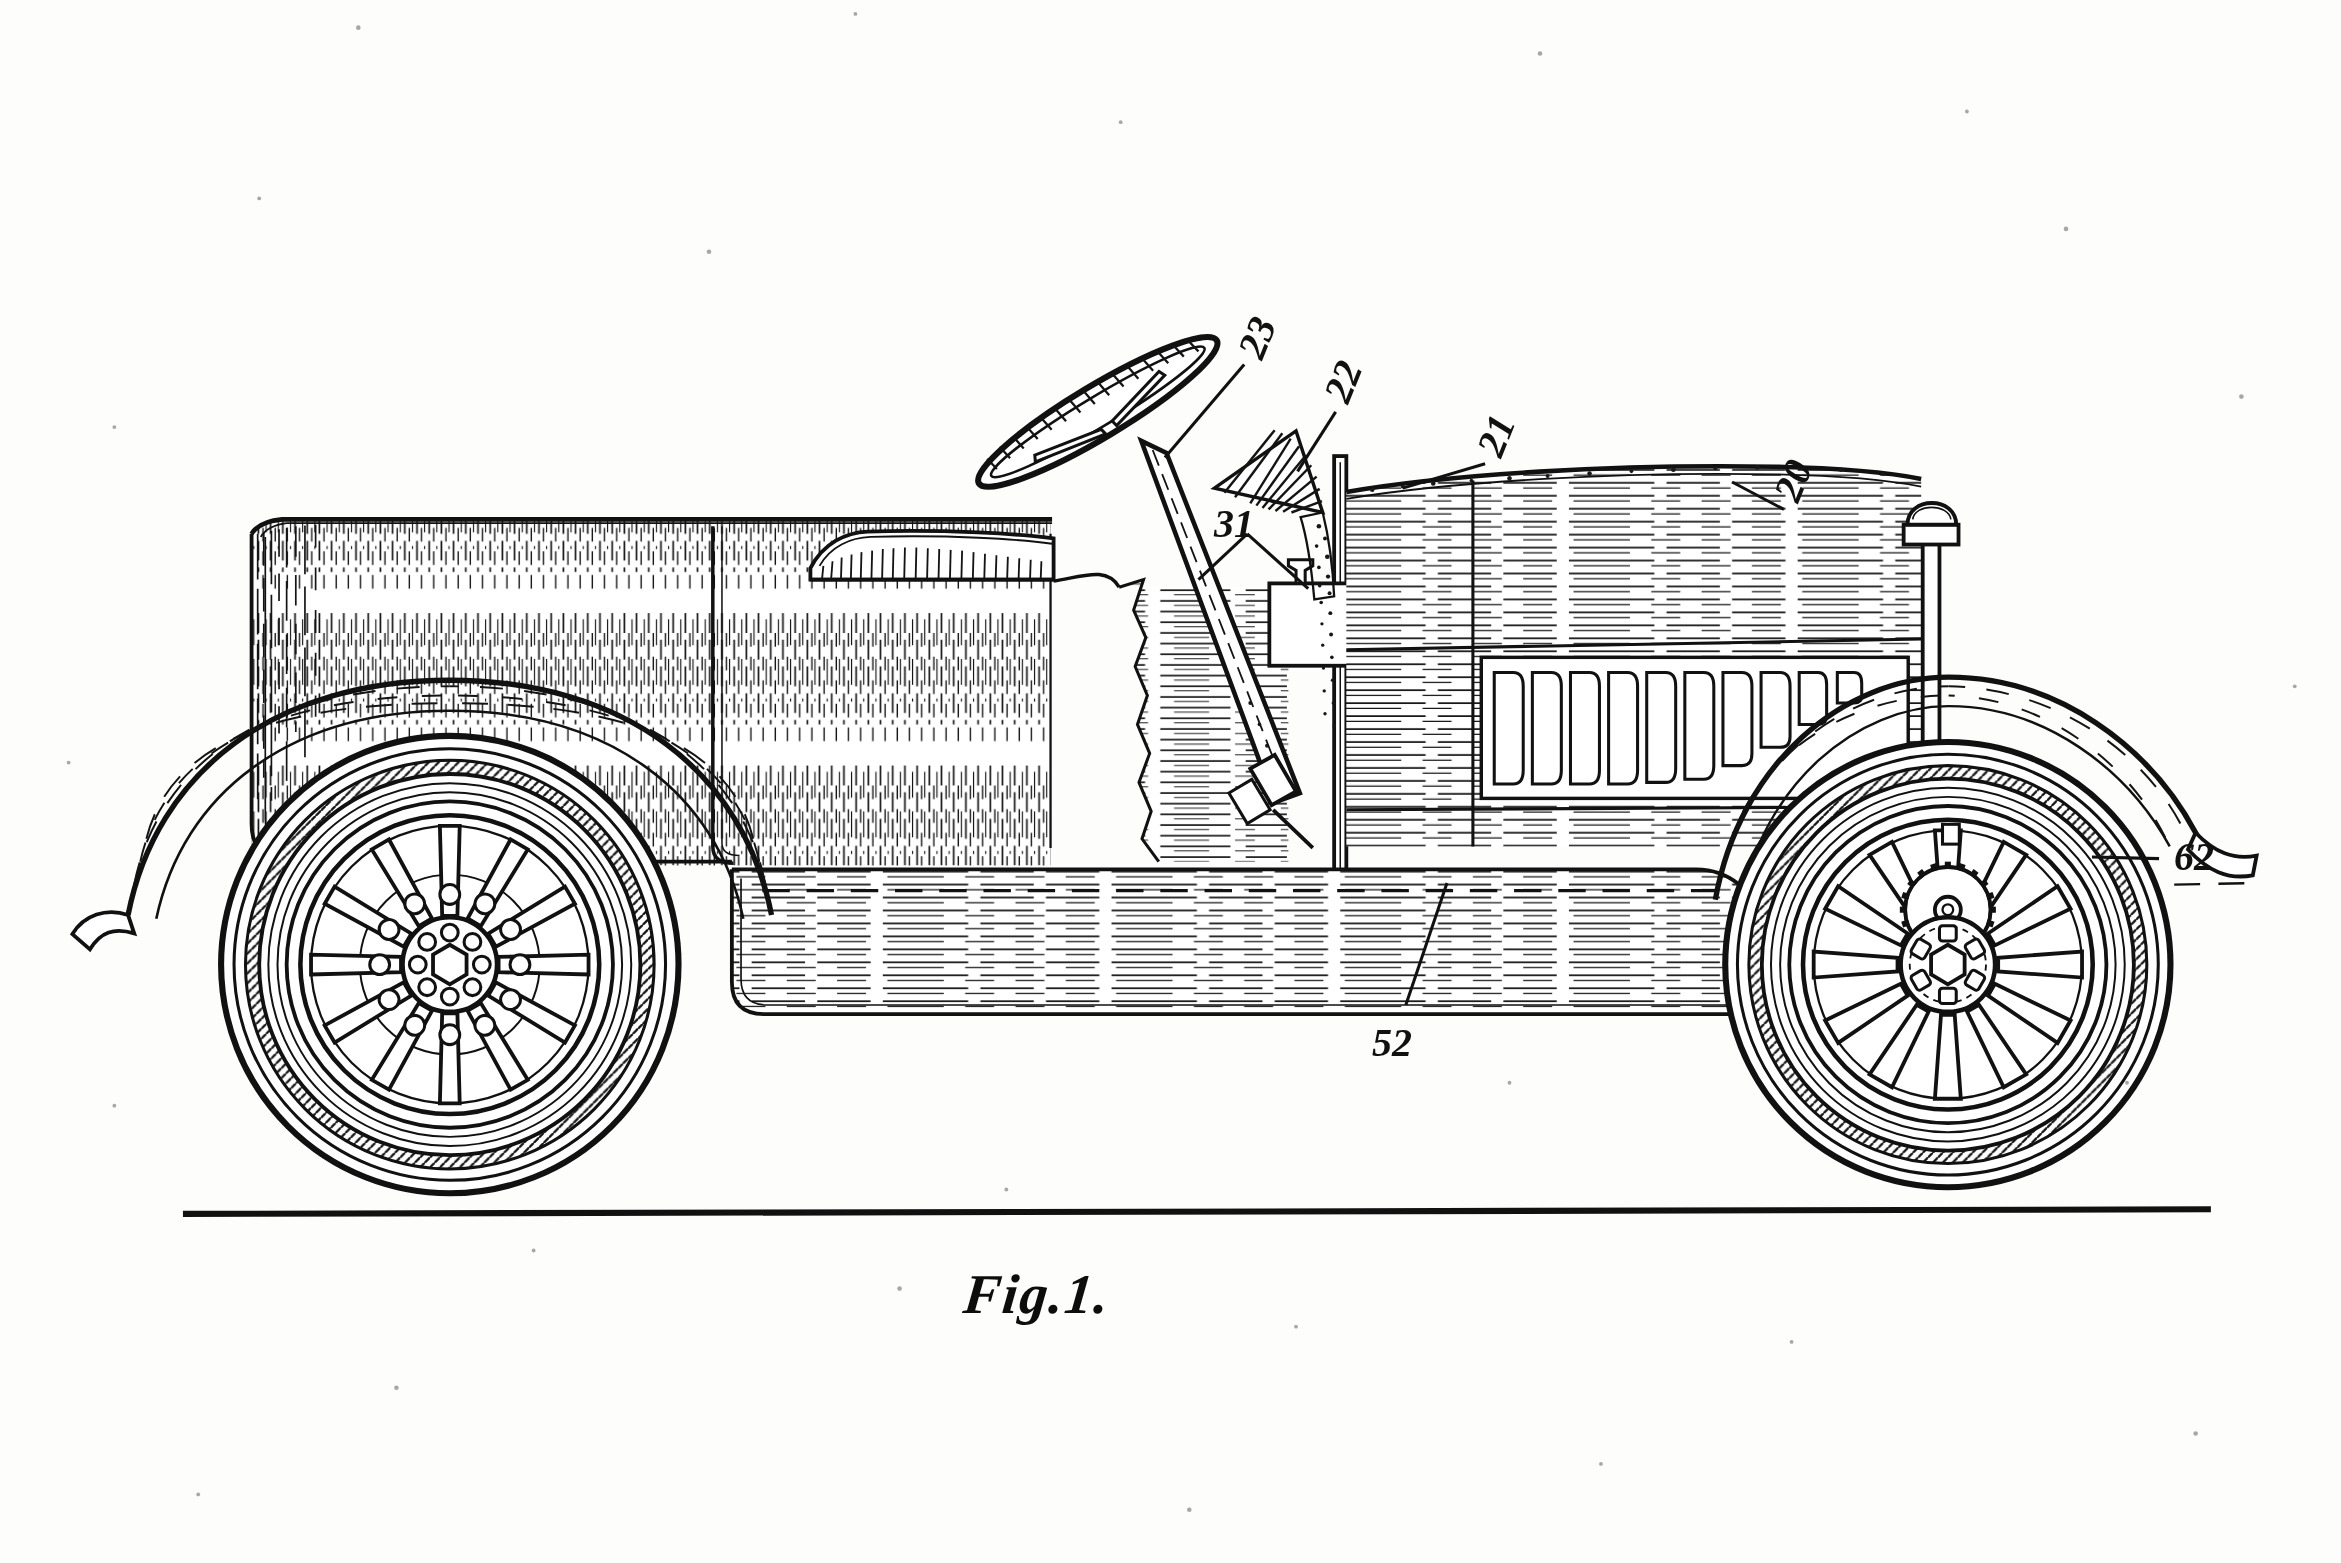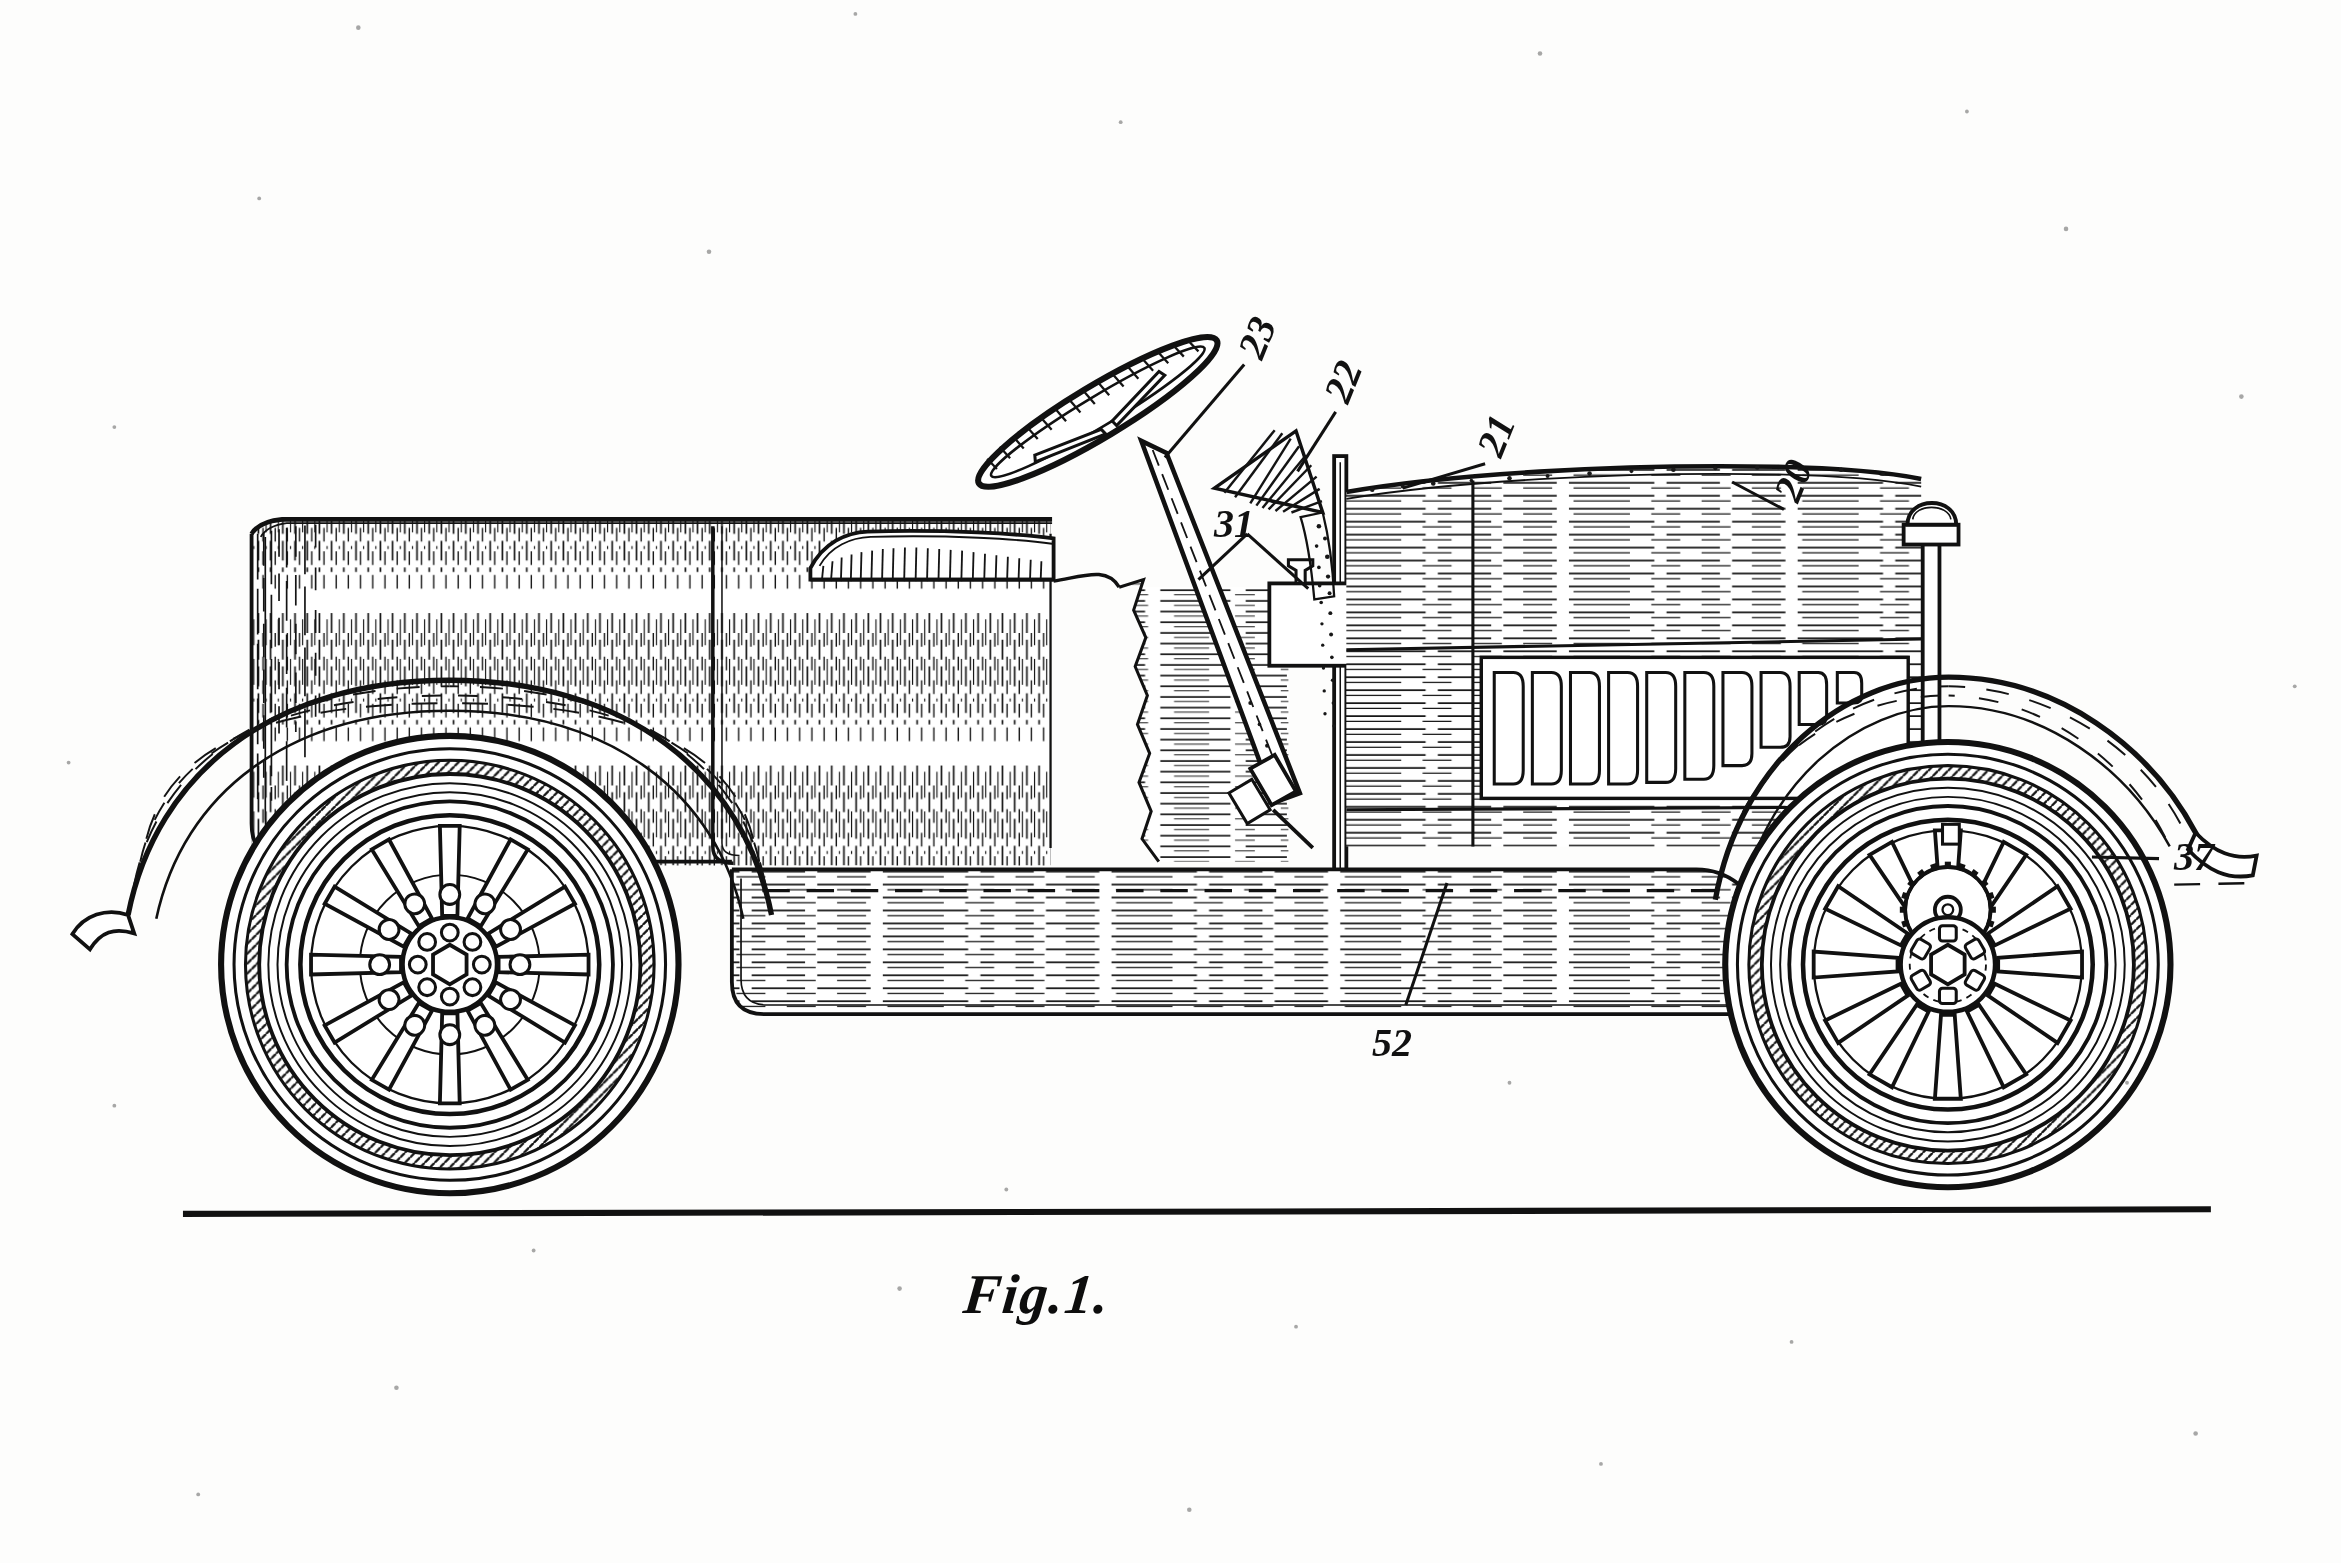--- a/index.html
+++ b/index.html
@@ -707,18 +707,18 @@
   <div class="ref" style="left:1323px;top:358px;transform:rotate(-68deg);">22</div>
 
   <div class="ref" style="left:1476px;top:412px;transform:rotate(-68deg);">21</div>
 
   <div class="ref" style="left:1773px;top:457px;transform:rotate(-68deg);">20</div>
 
   <div class="ref" style="left:1214px;top:500px;">31</div>
 
   <div class="ref" style="left:1372px;top:1019px;">52</div>
 
-  <div class="ref" style="left:2174px;top:833px;">37</div>
+  <div class="ref" style="left:2174px;top:833px;">62</div>
 
   <div class="caption" id="fig-caption">Fig.1.</div>
 
 </div>
 
 
 </body></html>

